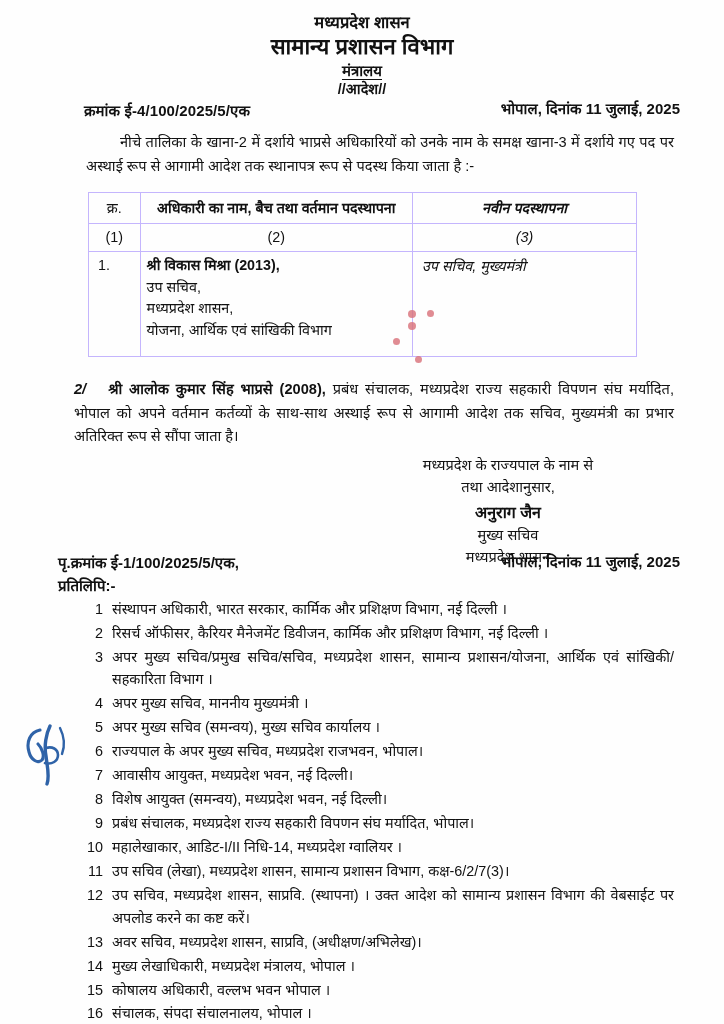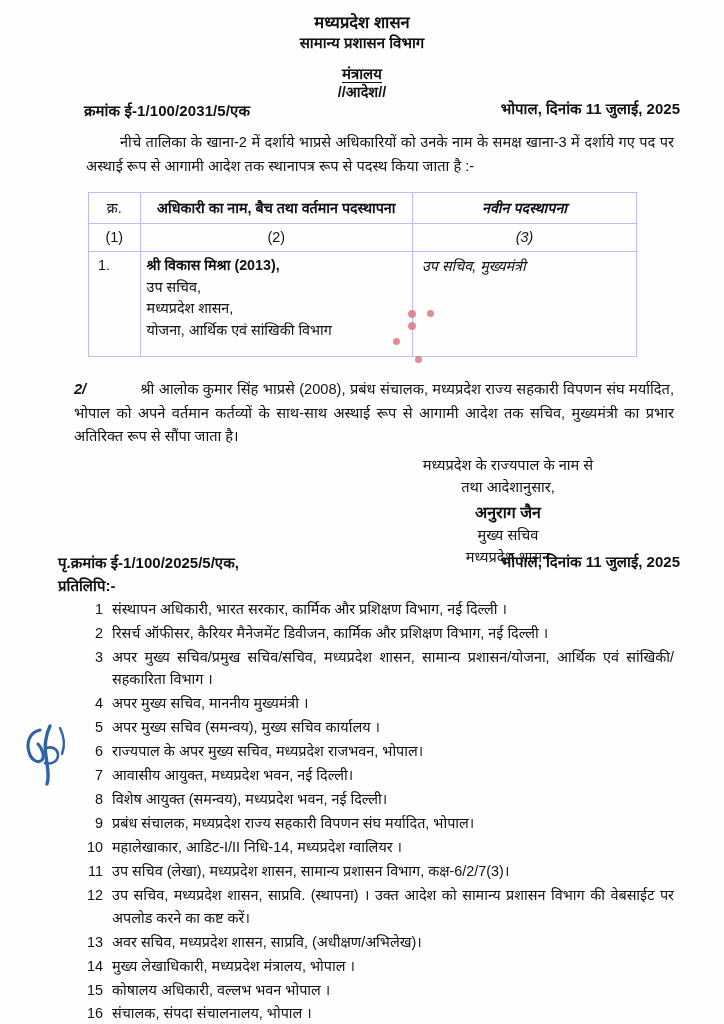--- a/index.html
+++ b/index.html
@@ -23,22 +23,22 @@
     text-align: center;
     font-weight: bold;
     line-height: 1.28;
   }
   #hdr-block {
     position: absolute;
     left: 0; top: 12px;
     width: 724px;
   }
   #hdr-l1 { font-size: 16.5px; }
-  #hdr-l2 { font-size: 15px; }
-  #hdr-l3 { font-size: 15px; margin-top: 12px; }
+  #hdr-l2 { font-size: 22px; }
+  #hdr-l3 { font-size: 15px; }
   #hdr-l3 span.u { border-bottom: 1.4px solid #111; padding-bottom: 0px; }
   #hdr-l4 { font-size: 14.5px; }
 
   
   #ref-line {
     position: absolute;
     left: 84px; top: 100px;
     font-size: 15px;
     font-weight: bold;
     letter-spacing: 0.1px;
@@ -92,21 +92,21 @@
 
   
   #para2 {
     position: absolute;
     left: 74px; top: 378px;
     width: 600px;
     font-size: 14.6px;
     line-height: 1.62;
     text-align: justify;
   }
-  #para2 .lead { font-weight: normal; margin-left: 32px; }
+  #para2 .lead { font-weight: bold; }
   #para2 .pnum { font-weight: bold; font-style: italic; margin-right: 22px; }
 
   
   #sign-block {
     position: absolute;
     right: 46px; top: 455px;
     width: 340px;
     text-align: center;
     font-size: 14.6px;
     line-height: 1.5;
@@ -172,21 +172,21 @@
 
 <div id="page">
 
   <div id="hdr-block">
     <div class="hdr" id="hdr-l1">मध्यप्रदेश शासन</div>
     <div class="hdr" id="hdr-l2">सामान्य प्रशासन विभाग</div>
     <div class="hdr" id="hdr-l3"><span class="u">मंत्रालय</span></div>
     <div class="hdr" id="hdr-l4">//आदेश//</div>
   </div>
 
-  <div id="ref-line">क्रमांक ई-1/100/2031/5/एक</div>
+  <div id="ref-line">क्रमांक ई-4/100/2025/5/एक</div>
   <div id="place-date-1">भोपाल, दिनांक 11 जुलाई, 2025</div>
 
   <div id="intro-para">नीचे तालिका के खाना-2 में दर्शाये भाप्रसे अधिकारियों को उनके नाम के समक्ष खाना-3 में दर्शाये गए पद पर अस्थाई रूप से आगामी आदेश तक स्थानापत्र रूप से पदस्थ किया जाता है :-</div>
 
   <table id="order-table">
     <thead>
       <tr>
         <td class="c1 hdr-b">क्र.</td>
         <td class="c2"><span class="hdr-b">अधिकारी का नाम, बैच तथा वर्तमान पदस्थापना</span></td>
         <td class="c3"><span class="hdr-b">नवीन पदस्थापना</span></td>

